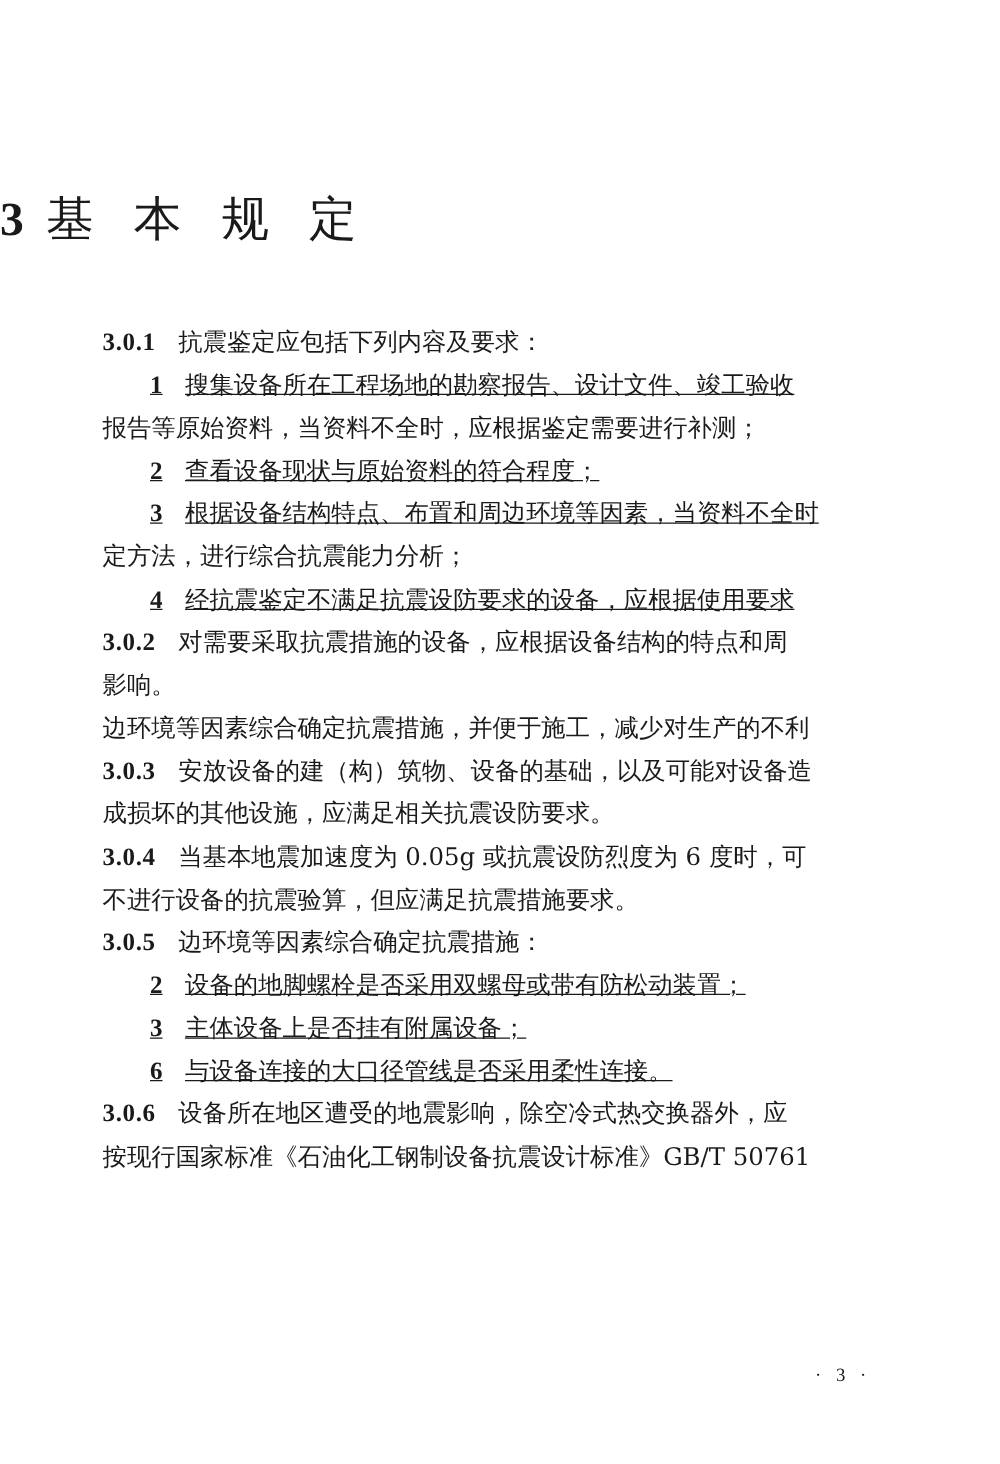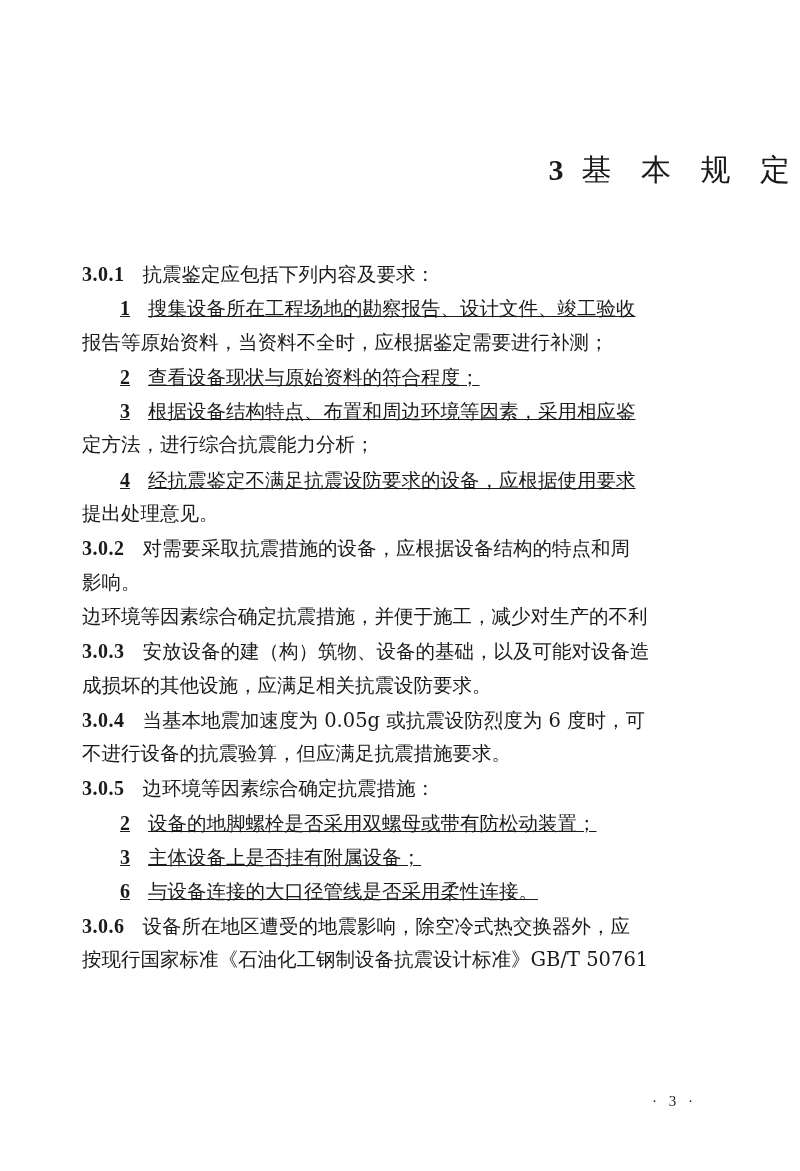--- a/index.html
+++ b/index.html
@@ -18,22 +18,22 @@
     .page {
       position: absolute;
       left: 0; top: 0;
       width: 800px; height: 1171px;
     }
     .chapter-title {
       position: absolute;
       left: 0;
       width: 800px;
       top: 150px;
-      text-align: right;
-      font-size: 30px;
+      text-align: left;
+      font-size: 38px;
       letter-spacing: 10px;
       font-weight: normal;
     }
     .chapter-title .num {
       font-family: "Liberation Serif", serif;
       font-weight: bold;
       margin-right: 18px;
       letter-spacing: 0;
     }
     .body-text {
@@ -83,24 +83,23 @@
     <span class="num">3</span><span>基 本 规 定</span>
   </div>
 
   <div class="body-text">
 
     <div>
       <div class="line"><span class="clause-no">3.0.1</span><span>抗震鉴定应包括下列内容及要求：</span></div>
       <div class="line indent"><span class="item-no">1</span><span>搜集设备所在工程场地的勘察报告、设计文件、竣工验收</span></div>
       <div class="line"><span>报告等原始资料，当资料不全时，应根据鉴定需要进行补测；</span></div>
       <div class="line indent"><span class="item-no">2</span><span>查看设备现状与原始资料的符合程度；</span></div>
-      <div class="line indent"><span class="item-no">3</span><span>根据设备结构特点、布置和周边环境等因素，采用相应鉴</span></div>
+      <div class="line indent"><span class="item-no">3</span><span>根据设备结构特点、布置和周边环境等因素，当资料不全时</span></div>
       <div class="line"><span>定方法，进行综合抗震能力分析；</span></div>
       <div class="line indent"><span class="item-no">4</span><span>经抗震鉴定不满足抗震设防要求的设备，应根据使用要求</span></div>
-      <div class="line"><span>提出处理意见。</span></div>
     </div>
 
     <div>
       <div class="line"><span class="clause-no">3.0.2</span><span>对需要采取抗震措施的设备，应根据设备结构的特点和周</span></div>
       <div class="line"><span>影响。</span></div>
       <div class="line"><span>边环境等因素综合确定抗震措施，并便于施工，减少对生产的不利</span></div>
     </div>
 
     <div>
       <div class="line"><span class="clause-no">3.0.3</span><span>安放设备的建（构）筑物、设备的基础，以及可能对设备造</span></div>

